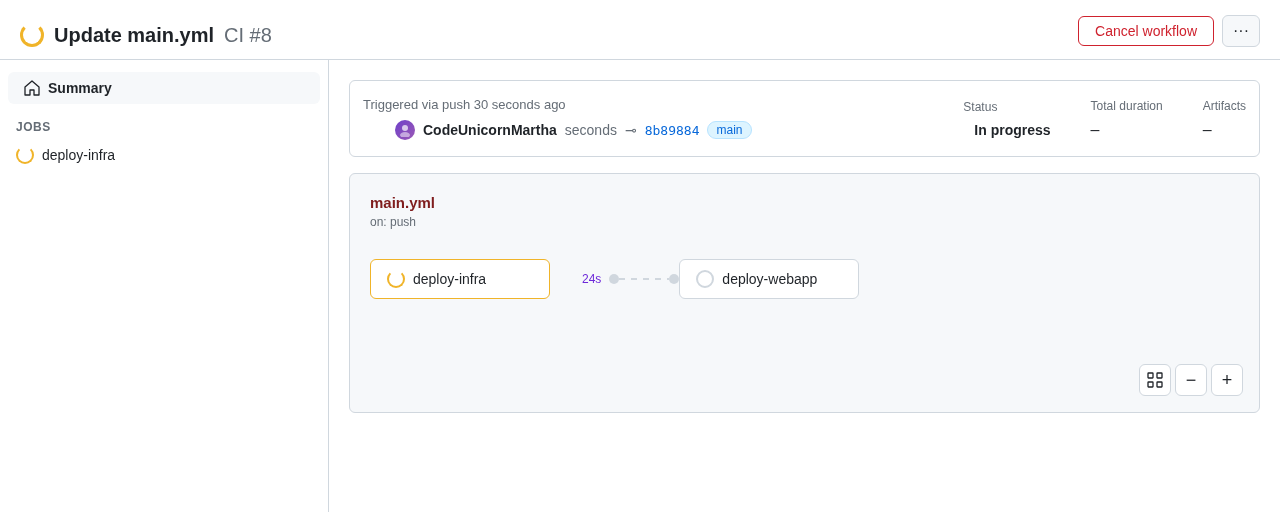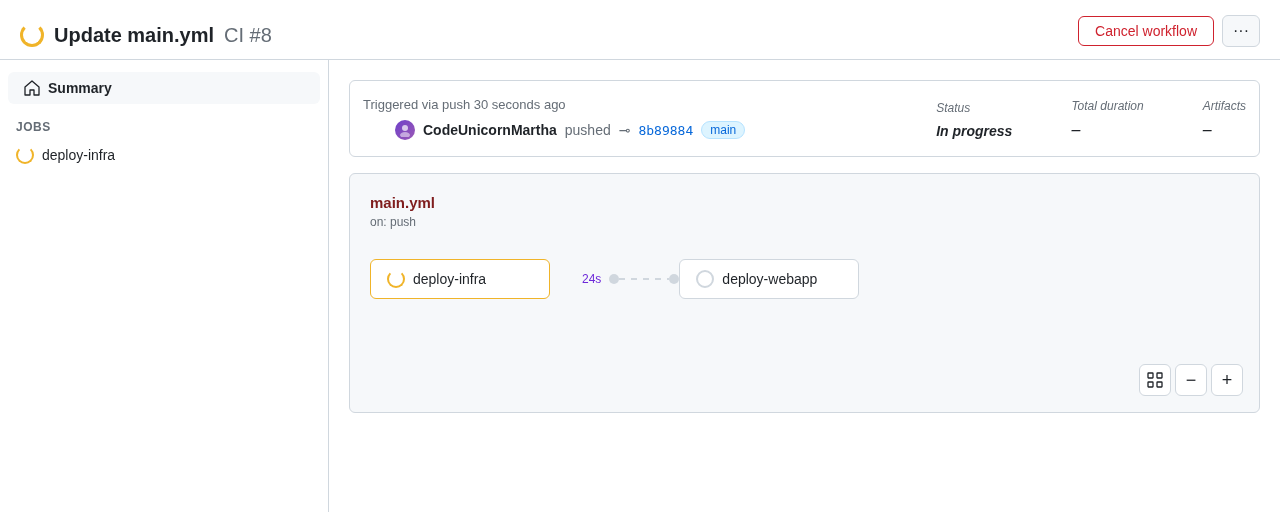--- a/index.html
+++ b/index.html
@@ -218,38 +218,38 @@
       color: #0969da;
       border: 1px solid #b6e3ff;
       border-radius: 20px;
       padding: 1px 8px;
       font-size: 12px;
     }
 
     
     .info-card-right {
       display: flex;
-      gap: 59px;
-      align-items: flex-end;
-      font-style: italic;
+      gap: 40px;
+      align-items: center;
     }
     .status-col {
       display: flex;
       flex-direction: column;
       gap: 8px;
     }
     .col-header {
       font-size: 12px;
       color: #656d76;
       font-weight: 500;
     }
     .col-value {
       font-size: 14px;
       font-weight: 600;
       color: #1f2328;
+      margin-left: 11px;
     }
     .col-value-dash {
       font-size: 16px;
       color: #1f2328;
     }
 
     
     .diagram-card {
       border: 1px solid #d0d7de;
       border-radius: 6px;
@@ -391,21 +391,21 @@
         <div class="push-info">
           <div class="avatar">
             <div class="avatar-inner">
               <svg width="14" height="14" viewBox="0 0 14 14" fill="none" xmlns="http://www.w3.org/2000/svg">
                 <circle cx="7" cy="5" r="3" fill="rgba(255,255,255,0.7)"></circle>
                 <ellipse cx="7" cy="12" rx="5" ry="3" fill="rgba(255,255,255,0.5)"></ellipse>
               </svg>
             </div>
           </div>
           <span class="username">CodeUnicornMartha</span>
-          <span class="pushed-label">pushed</span>
+          <span class="pushed-label">seconds</span>
           <span class="commit-icon">⊸</span>
           <span class="commit-hash">8b89884</span>
           <span class="branch-badge">main</span>
         </div>
       </div>
       <div class="info-card-right">
         <div class="status-col">
           <div class="col-header">Status</div>
           <div class="col-value">In progress</div>
         </div>

